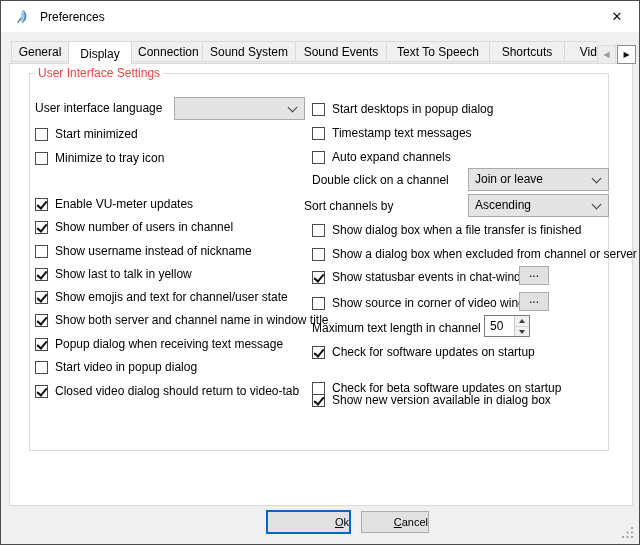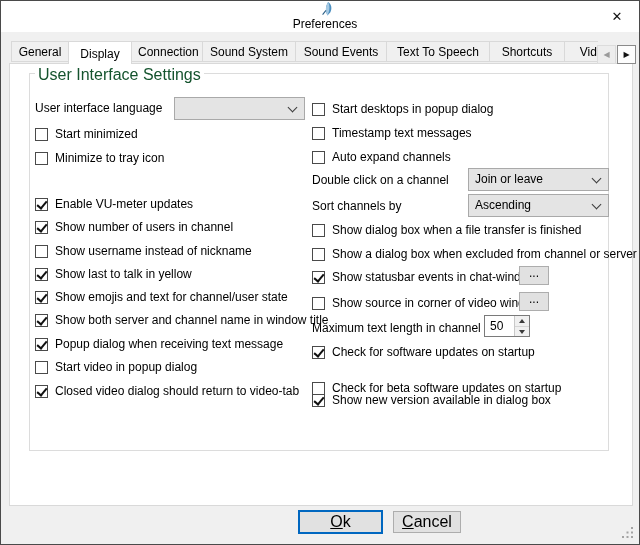--- a/index.html
+++ b/index.html
@@ -1,51 +1,51 @@
 <!DOCTYPE html>
 <html><head>
 <meta charset="utf-8">
 <style>
   html,body{margin:0;padding:0;background:#cfcfcf;}
   *{box-sizing:border-box;font-family:"Liberation Sans","DejaVu Sans",sans-serif;}
   .dialog{position:relative;width:640px;height:545px;background:#f0f0f0;border:1px solid #4a4a4a;overflow:hidden;}
   
-  .titlebar{position:absolute;left:0;top:0;width:100%;height:31px;background:#ffffff;display:flex;align-items:center;flex-direction:column;}
+  .titlebar{position:absolute;left:0;top:0;width:100%;height:31px;background:#ffffff;display:flex;align-items:center;}
   .app-icon{width:16px;height:16px;margin-left:13px;flex:none;}
   .title-text{font-size:12px;color:#000;margin-left:10px;}
   .close-btn{position:absolute;right:10px;top:4px;width:24px;height:24px;text-align:center;line-height:24px;font-size:13px;color:#111;cursor:default;}
   
   .tabstrip{position:absolute;left:10px;top:40px;width:587px;height:23px;display:flex;align-items:flex-start;overflow:hidden;z-index:3;}
   .tab{height:21px;line-height:20px;padding:0 6px;text-align:center;font-size:12px;color:#000;background:#f0f0f0;border:1px solid #d9d9d9;margin-right:-1px;flex:none;}
   .tab.active{height:26px;line-height:25px;background:#ffffff;border-bottom:1px solid #ffffff;position:relative;z-index:4;}
   .tabscroll{position:absolute;top:44px;right:3px;z-index:5;display:flex;}
   .scrollbtn{width:19px;height:19px;font-size:8px;text-align:center;line-height:18px;margin-left:1px;}
   .scrollbtn.prev{background:#ededed;border:1px solid #dcdcdc;color:#9a9a9a;}
   .scrollbtn.next{background:#fdfdfd;border:1px solid #8a8a8a;color:#111;}
   
   .panel{position:absolute;left:8px;top:62px;width:624px;height:443px;background:#ffffff;border:1px solid #d9d9d9;z-index:1;}
   .groupbox{position:absolute;left:19px;top:9px;width:580px;height:378px;border:1px solid #dcdcdc;}
-  .legend{position:absolute;left:5px;top:-8px;background:#ffffff;padding:0 3px;font-size:16px;color:#14532d;}
+  .legend{position:absolute;left:5px;top:-8px;background:#ffffff;padding:0 3px;font-size:12px;color:#ef4444;}
   .row{position:absolute;display:flex;align-items:center;height:16px;white-space:nowrap;}
   .cb{width:13px;height:13px;border:1px solid #4a4a4a;background:#fff;position:relative;flex:none;margin-right:7px;}
   .cb.checked::after{content:"";position:absolute;left:3px;top:0px;width:4px;height:8px;border:solid #101010;border-width:0 2px 2px 0;transform:rotate(40deg);}
   .lbl{font-size:12px;color:#000;}
   .rowlabel{position:absolute;font-size:12px;color:#000;white-space:nowrap;height:16px;line-height:16px;}
   .combo{position:absolute;height:23px;background:#e4e4e4;border:1px solid #a9a9a9;font-size:12px;color:#000;line-height:21px;padding-left:6px;}
   .chev{position:absolute;right:8px;top:6px;width:7px;height:7px;border-left:1px solid #3c3c3c;border-bottom:1px solid #3c3c3c;transform:rotate(-45deg);}
   .dots{position:absolute;width:30px;height:19px;background:#e1e1e1;border:1px solid #adadad;font-size:12px;text-align:center;line-height:13px;color:#000;}
   .spin{position:absolute;left:454px;top:241px;width:46px;height:22px;border:1px solid #7a7a7a;background:#fff;display:flex;}
   .spin .val{flex:1;font-size:12px;line-height:20px;padding-left:5px;color:#000;}
   .spinbtns{width:15px;display:flex;flex-direction:column;border-left:1px solid #c8c8c8;}
   .spinbtn{flex:1;background:#f0f0f0;position:relative;}
   .spinbtn.up::after{content:"";position:absolute;left:4px;top:3px;border-left:3px solid transparent;border-right:3px solid transparent;border-bottom:4px solid #3a3a3a;}
   .spinbtn.down::after{content:"";position:absolute;left:4px;top:3px;border-left:3px solid transparent;border-right:3px solid transparent;border-top:4px solid #3a3a3a;}
   .spinbtn.up{border-bottom:1px solid #d5d5d5;}
   
-  .btn{position:absolute;font-size:16px;text-align:center;color:#000;background:#e1e1e1;margin-left:32px;}
+  .btn{position:absolute;font-size:11px;text-align:right;color:#000;background:#e1e1e1;}
   .btn-ok{left:265px;top:509px;width:85px;height:24px;border:2px solid #0067c0;line-height:20px;}
   .btn-cancel{left:360px;top:510px;width:68px;height:22px;border:1px solid #adadad;line-height:20px;}
   .grip{position:absolute;right:5px;bottom:5px;width:12px;height:12px;}
   .grip span{position:absolute;left:0;top:0;width:2px;height:2px;background:transparent;
     box-shadow:9px 0 0 #a3a3a3,4.5px 4.5px 0 #a3a3a3,9px 4.5px 0 #a3a3a3,0 9px 0 #a3a3a3,4.5px 9px 0 #a3a3a3,9px 9px 0 #a3a3a3;}
   u{text-decoration:underline;}
 </style>
 </head>
 <body>
 
@@ -143,21 +143,21 @@
         <span class="cb"></span>
         <span class="lbl">Auto expand channels</span>
       </div>
 
       <span class="rowlabel" style="left:282px;top:98px">Double click on a channel</span>
       <div class="combo" style="left:438px;top:94px;width:141px">
         <span>Join or leave</span>
         <span class="chev"></span>
       </div>
 
-      <span class="rowlabel" style="left:282px;top:124px">Sort channels by</span>
+      <span class="rowlabel" style="left:274px;top:124px">Sort channels by</span>
       <div class="combo" style="left:438px;top:120px;width:141px">
         <span>Ascending</span>
         <span class="chev"></span>
       </div>
 
       <div class="row" style="left:282px;top:148px">
         <span class="cb"></span>
         <span class="lbl">Show dialog box when a file transfer is finished</span>
       </div>
       <div class="row" style="left:282px;top:172px">

